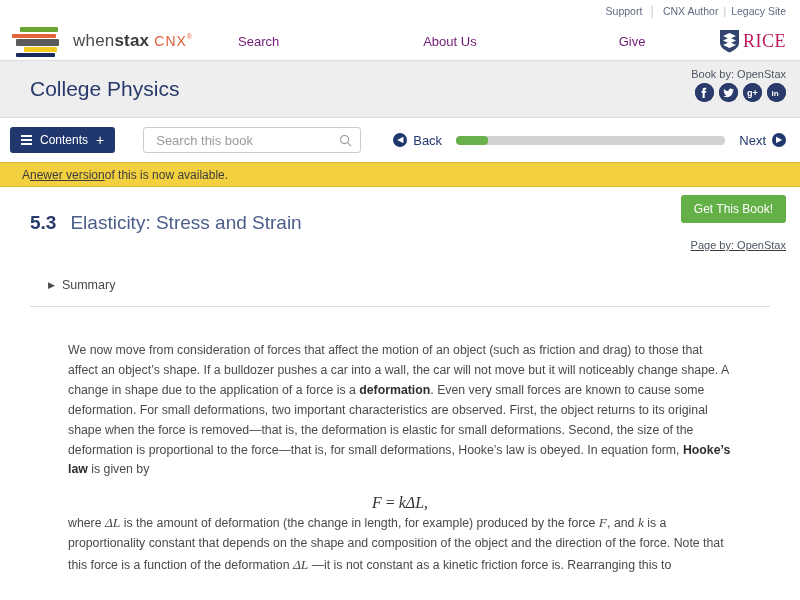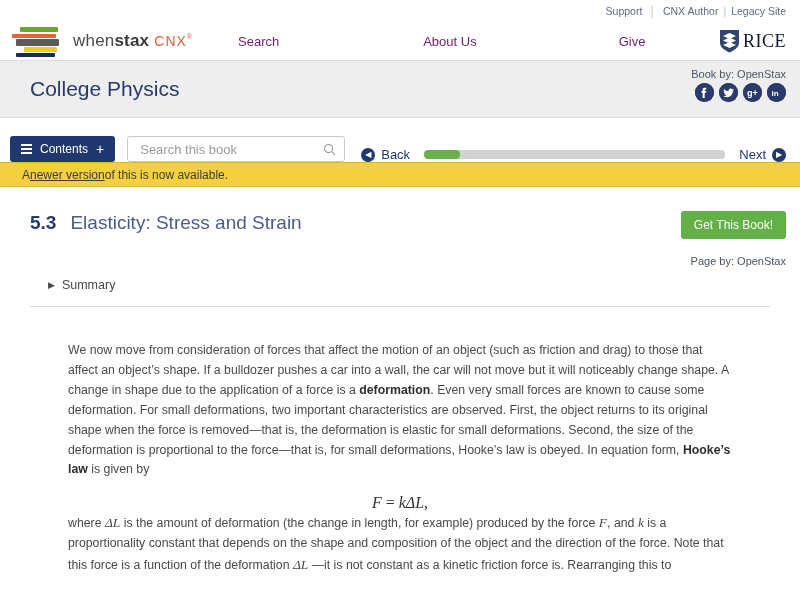--- a/index.html
+++ b/index.html
@@ -53,21 +53,21 @@
     color: #701a75; font-size: 13px; text-decoration: none;
   }
   .nav-search { margin-left: 18px; }
   .nav-about { margin-left: 144px; }
   .nav-give { margin-left: 142px; }
 
   .rice-logo { display: flex; align-items: center; gap: 3px; }
   .rice-shield { width: 21px; height: 24px; display: block; }
   .rice-text {
     font-family: "Liberation Serif", serif;
-    font-size: 18px; color: #0f172a; letter-spacing: .5px;
+    font-size: 18px; color: #be185d; letter-spacing: .5px;
   }
 
   
   .book-band {
     background: #eeeeee;
     border-top: 1px solid #dddddd;
     border-bottom: 1px solid #dddddd;
     height: 58px;
     display: flex;
     align-items: center;
@@ -88,23 +88,24 @@
     background: #2a3a6b; color: #fff;
     display: flex; align-items: center; justify-content: center;
     font-size: 11px; font-weight: 700;
     font-family: "Liberation Serif", serif;
   }
   .social svg { display: block; }
 
   
   .toolbar {
     height: 44px;
-    display: flex; align-items: flex-end;
+    display: flex; align-items: center;
     padding: 0 14px 0 10px;
     background: #fff;
+    gap: 16px;
   }
   .contents-btn {
     background: #21386f; color: #fff;
     border: none; border-radius: 3px;
     height: 26px; padding: 0 11px;
     display: flex; align-items: center; gap: 8px;
     font-size: 12px; cursor: pointer;
     font-family: "Liberation Sans", sans-serif;
   }
   .hamburger { display: inline-flex; flex-direction: column; gap: 2px; }
@@ -156,21 +157,21 @@
     font-size: 12px; color: #3d3d3d;
   }
   .alert-bar a { color: #3d3d3d; text-decoration: underline; }
 
   
   .content { padding: 0 30px; position: relative; }
   .sec-head { padding-top: 25px; display: flex; align-items: baseline; }
   .sec-num { font-size: 19px; font-weight: 700; color: #283a6b; margin-right: 14px; }
   .sec-title { font-size: 19px; color: #4c5d89; font-weight: 400; }
 
-  .side-actions { position: absolute; right: 14px; top: 24px; text-align: right; }
+  .side-actions { position: absolute; right: 14px; top: 8px; text-align: right; text-decoration: underline; }
   .get-book-btn {
     background: #62b046; color: #fff; border: none; border-radius: 3px;
     font-size: 12px; padding: 7px 13px; cursor: pointer;
     font-family: "Liberation Sans", sans-serif;
   }
   .page-by { font-size: 11px; color: #4b5563; margin-top: 16px; }
 
   .summary-row {
     margin-top: 44px; padding-left: 18px;
     font-size: 12.5px; color: #4a4a4a;

